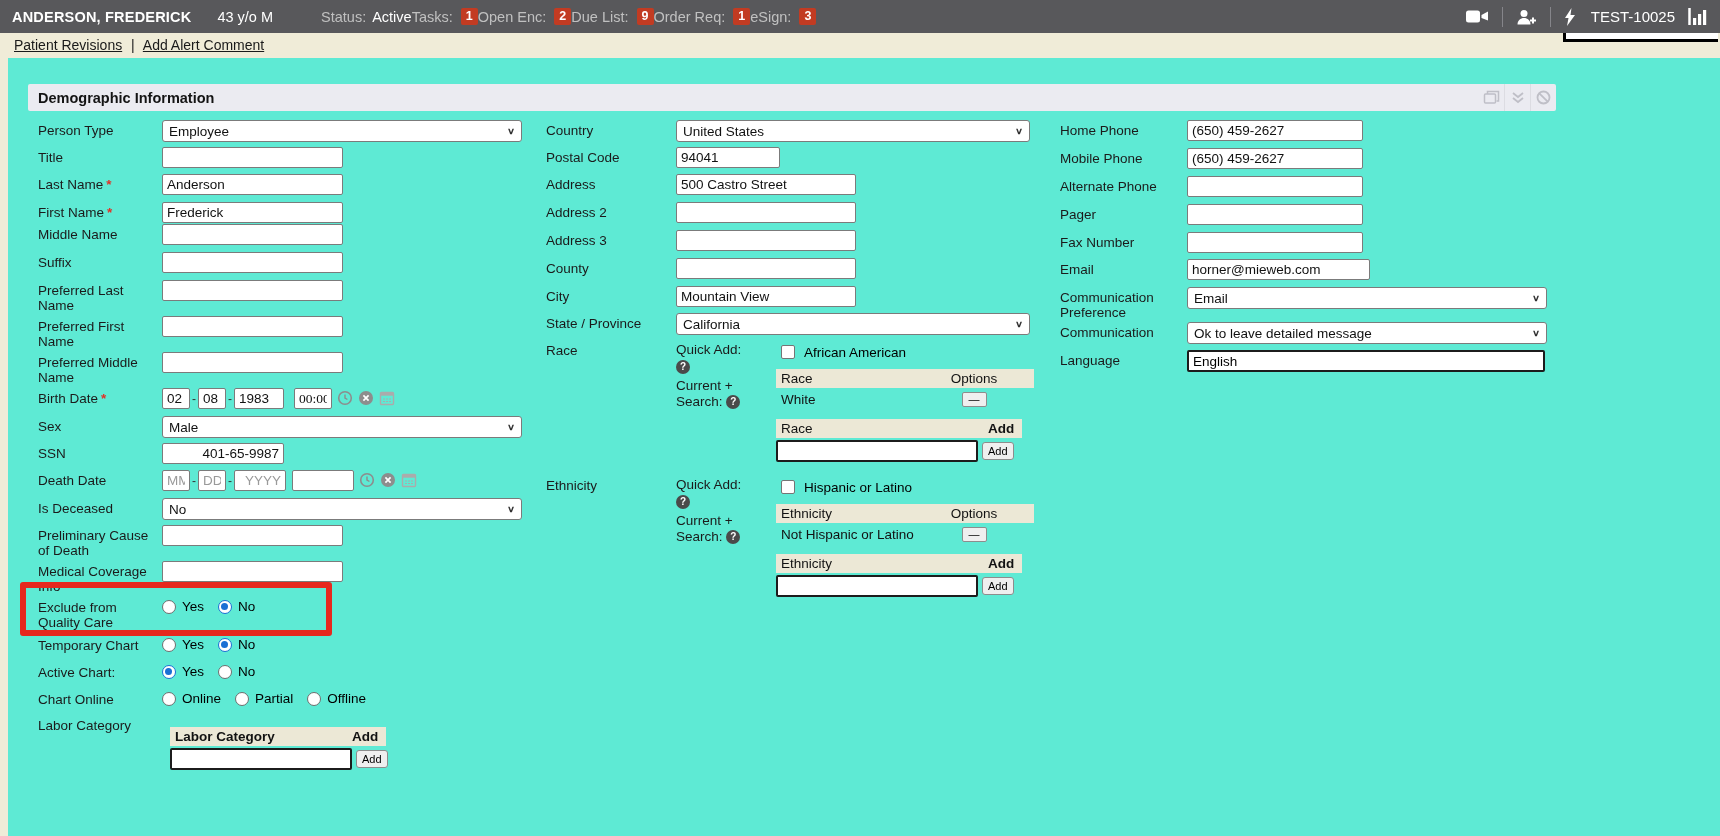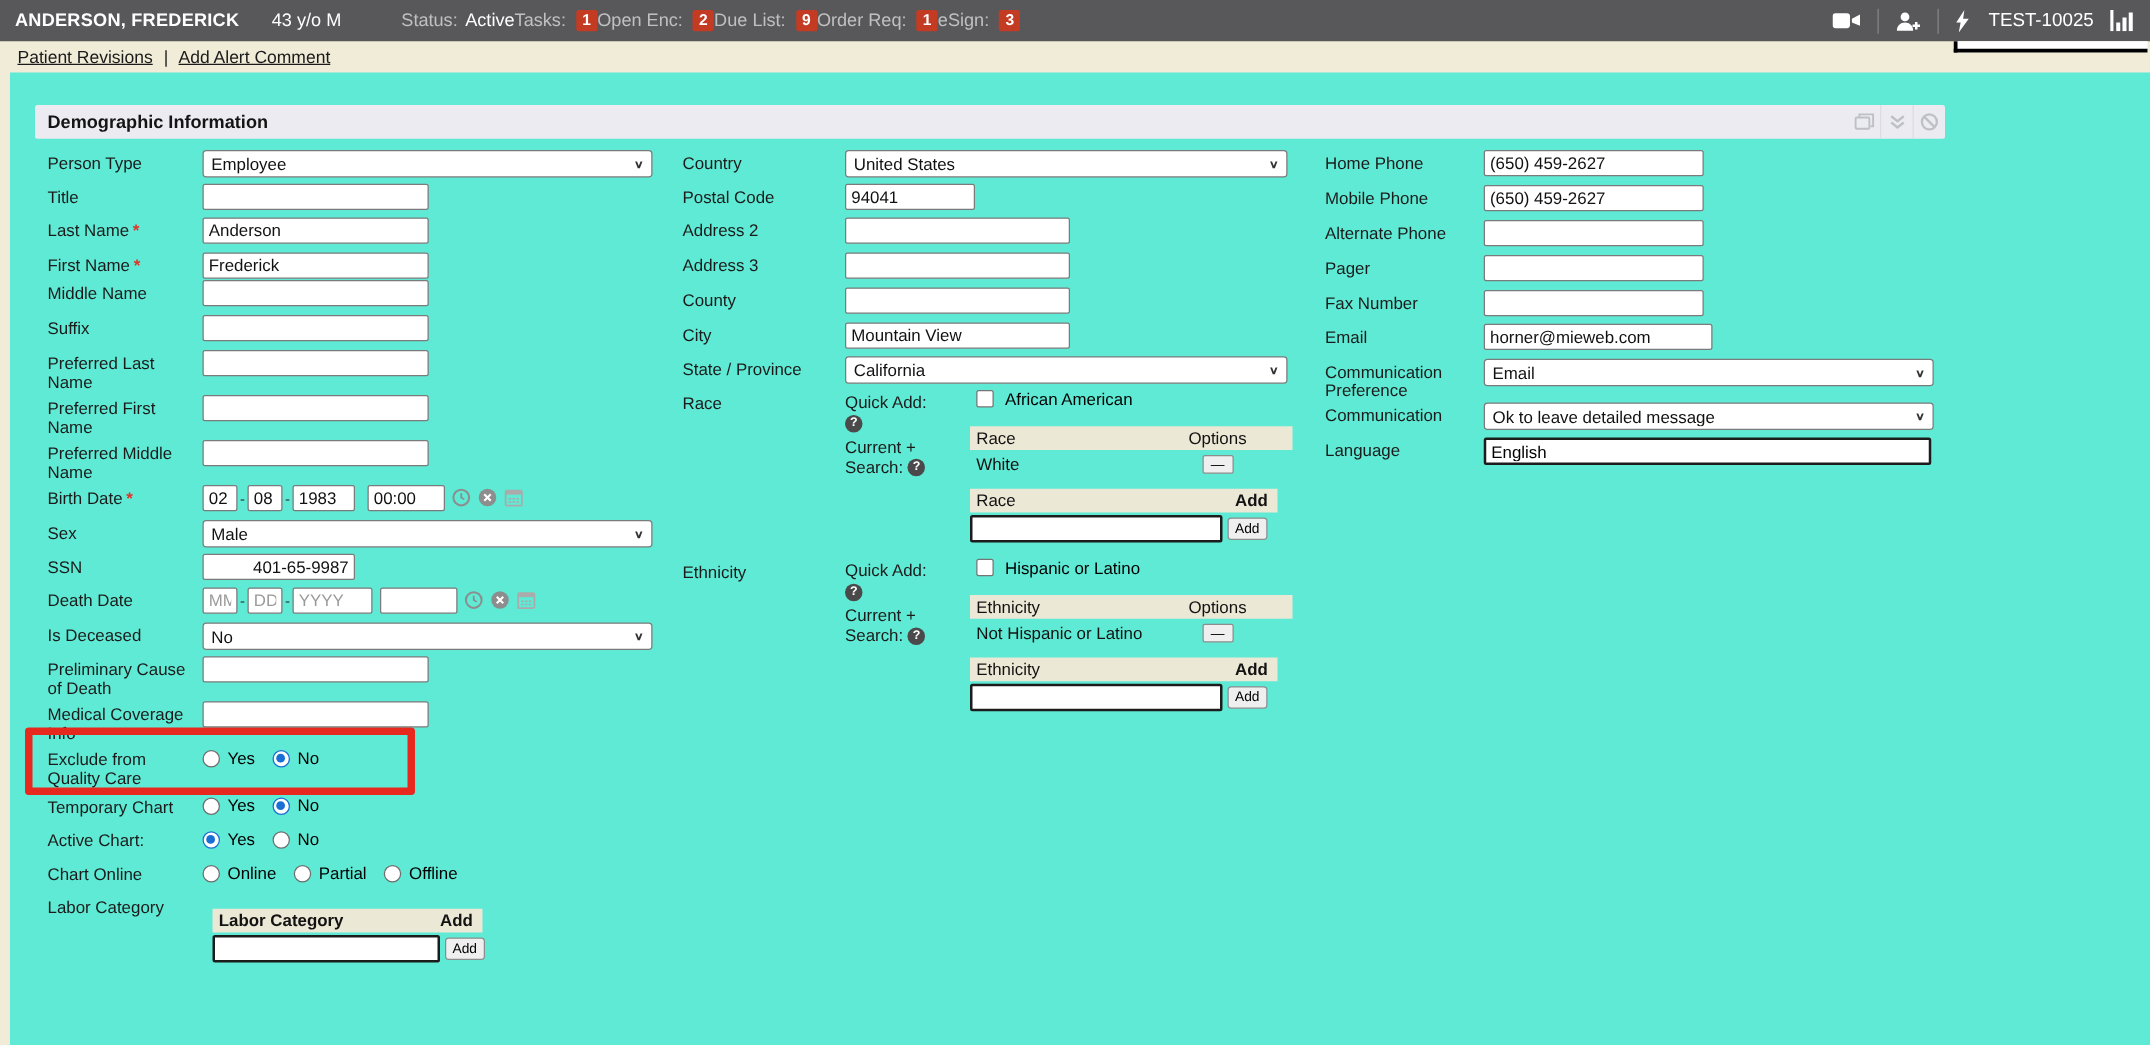--- a/index.html
+++ b/index.html
@@ -72,21 +72,21 @@
   .drow{display:flex;align-items:center;min-height:22px}
   .minus{width:25px;height:15px;font-size:11px;line-height:10px;border:1px solid #8d8d8d;
          background:#efefef;border-radius:2px;cursor:pointer;padding:0;font-family:"Liberation Sans",sans-serif}
   .addin{height:22px;border:2px solid #1c1c1c;border-radius:2px;font-size:13.5px;padding:1px 4px;
          font-family:"Liberation Sans",sans-serif}
   .addbtn{height:18px;font-size:11px;border:1px solid #8d8d8d;background:#efefef;border-radius:3px;
           cursor:pointer;padding:0 5px;margin-left:4px;font-family:"Liberation Sans",sans-serif}
   .qleft{flex:0 0 100px;font-size:13.5px;line-height:16px;padding-top:2px;color:#1b1b1b}
   .qright{flex:1}
   .qwrap{flex:1;display:flex}
-  .chkrow{display:flex;height:24px;margin-bottom:5px;padding-left:5px}
+  .chkrow{display:flex;align-items:center;height:24px;margin-bottom:5px;padding-left:5px}
   .ct{font-size:13.5px;margin-left:9px}
   .mt8{margin-top:9px}
   .mt2{margin-top:2px}
   .redbox{position:absolute;left:12px;top:524px;width:312px;height:54px;border:6px solid #e6281e;
           border-radius:3px;z-index:4;pointer-events:none}
 </style>
 </head>
 <body>
 
 <div class="topbar">
@@ -234,21 +234,21 @@
       <input class="ti" style="width: 181px;" value="">
     </div>
 
     <div class="row" style="height:28px">
       <span class="lbl"><span>Birth Date</span><span class="req">*</span></span>
       <input class="ti" style="width: 28px;" value="02">
       <span class="dsep">-</span>
       <input class="ti" style="width: 28px;" value="08">
       <span class="dsep">-</span>
       <input class="ti" style="width: 50px;" value="1983">
-      <input class="ti" style="width: 62px; margin-left: 10px;" value="00:00">
+      <input class="ti" style="width: 38px; margin-left: 10px; font-family: Liberation Serif, serif;" value="00:00">
       <button class="icb">
         <svg width="16" height="16" viewBox="0 0 16 16">
             <circle cx="8" cy="8" r="6.3" fill="none" stroke="#8d8d8d" stroke-width="1.6"></circle>
             <path d="M8 4.6V8l2.4 1.5" stroke="#8d8d8d" stroke-width="1.4" fill="none"></path>
           </svg>
       </button>
       <button class="icb">
         <svg width="16" height="16" viewBox="0 0 16 16">
             <circle cx="8" cy="8" r="7" fill="#8d8d8d"></circle>
             <path d="M5.4 5.4l5.2 5.2M10.6 5.4l-5.2 5.2" stroke="#fff" stroke-width="1.7"></path>
@@ -275,21 +275,21 @@
       <span class="lbl">SSN</span>
       <input class="ti" style="width: 122px; text-align: right;" value="401-65-9987">
     </div>
 
     <div class="row" style="height:28px">
       <span class="lbl">Death Date</span>
       <input class="ti" style="width: 28px;" placeholder="MM">
       <span class="dsep">-</span>
       <input class="ti" style="width: 28px;" placeholder="DD">
       <span class="dsep">-</span>
-      <input class="ti" style="width: 64px;" placeholder="YYYY">
+      <input class="ti" style="width: 52px; text-align: right;" placeholder="YYYY">
       <input class="ti" style="width: 62px; margin-left: 6px;" value="">
       <button class="icb">
         <svg width="16" height="16" viewBox="0 0 16 16">
             <circle cx="8" cy="8" r="6.3" fill="none" stroke="#8d8d8d" stroke-width="1.6"></circle>
             <path d="M8 4.6V8l2.4 1.5" stroke="#8d8d8d" stroke-width="1.4" fill="none"></path>
           </svg>
       </button>
       <button class="icb">
         <svg width="16" height="16" viewBox="0 0 16 16">
             <circle cx="8" cy="8" r="7" fill="#8d8d8d"></circle>
@@ -388,20 +388,24 @@
         <span class="cv">United States</span>
         <span class="chev">∨</span>
       </div>
     </div>
 
     <div class="row" style="height:27px">
       <span class="lbl">Postal Code</span>
       <input class="ti" style="width: 104px;" value="94041">
     </div>
 
+    <div class="row" style="height:28px">
+      <span class="lbl">Address</span>
+      <input class="ti" style="width: 180px;" value="500 Castro Street">
+    </div>
 
     <div class="row" style="height:28px">
       <span class="lbl">Address 2</span>
       <input class="ti" style="width: 180px;" value="">
     </div>
 
     <div class="row" style="height:28px">
       <span class="lbl">Address 3</span>
       <input class="ti" style="width: 180px;" value="">
     </div>

